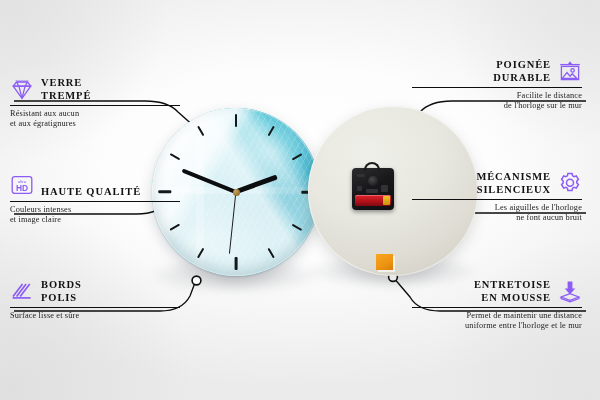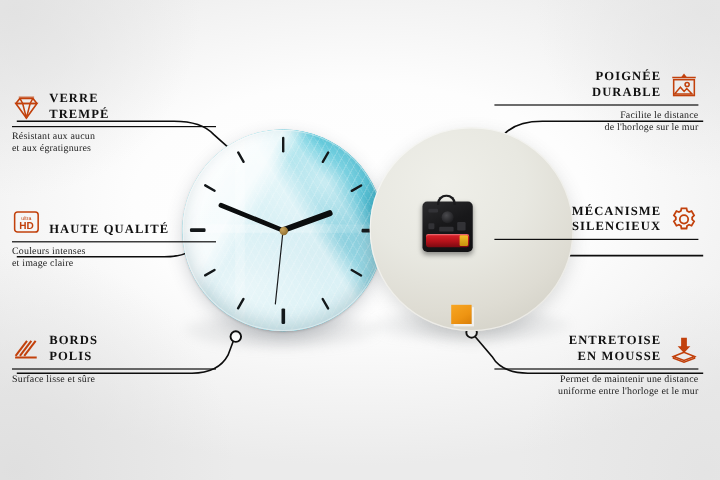--- a/index.html
+++ b/index.html
@@ -34,21 +34,21 @@
   .feature.right .f-head { flex-direction:row-reverse; }
   .f-title {
     font-family:"Liberation Serif", serif;
     font-weight:bold;
     font-size:10.5px;
     letter-spacing:.9px;
     line-height:13px;
     color:#101010;
     text-transform:uppercase;
   }
-  .f-icon { width:24px; height:24px; flex:0 0 24px; color:#c2410c; }
+  .f-icon { width:24px; height:24px; flex:0 0 24px; color:#8b5cf6; }
   .f-icon svg { display:block; width:100%; height:100%; }
   .f-rule { height:1px; background:#0e0e0e; margin:3px 0 3px; width:100%; }
   .f-desc {
     font-family:"Liberation Serif", serif;
     font-size:8.3px;
     line-height:10.4px;
     color:#1c1c1c;
     letter-spacing:.15px;
   }
 
@@ -336,20 +336,24 @@
           <path d="M9.9 2.6h4.2l.5 2.2 1.6.9 2.1-.8 2.1 3.6-1.6 1.6v1.8l1.6 1.6-2.1 3.6-2.1-.8-1.6.9-.5 2.2H9.9l-.5-2.2-1.6-.9-2.1.8-2.1-3.6 1.6-1.6v-1.8L3.6 8.5l2.1-3.6 2.1.8 1.6-.9.5-2.2z"></path>
           <circle cx="12" cy="11.8" r="3.5"></circle>
         </svg>
       </span>
       <span class="f-title">
         <span>MÉCANISME</span><br>
         <span>SILENCIEUX</span>
       </span>
     </div>
     <div class="f-rule"></div>
+    <div class="f-desc">
+      <span>Les aiguilles de l'horloge</span><br>
+      <span>ne font aucun bruit</span>
+    </div>
   </div>
 
   <div class="feature right" id="f-entretoise">
     <div class="f-head">
       <span class="f-icon">
         <svg viewBox="0 0 24 24" fill="none" stroke="currentColor" stroke-width="1.3">
           <path d="M9.6 2.4h4.8v7.2h2.9L12 15.2 6.7 9.6h2.9V2.4z" fill="currentColor" stroke="none"></path>
           <path d="M12 14.6 3.2 18l8.8 3.4L20.8 18 12 14.6z"></path>
           <path d="M3.2 18v1.5l8.8 3.4 8.8-3.4V18"></path>
         </svg>

